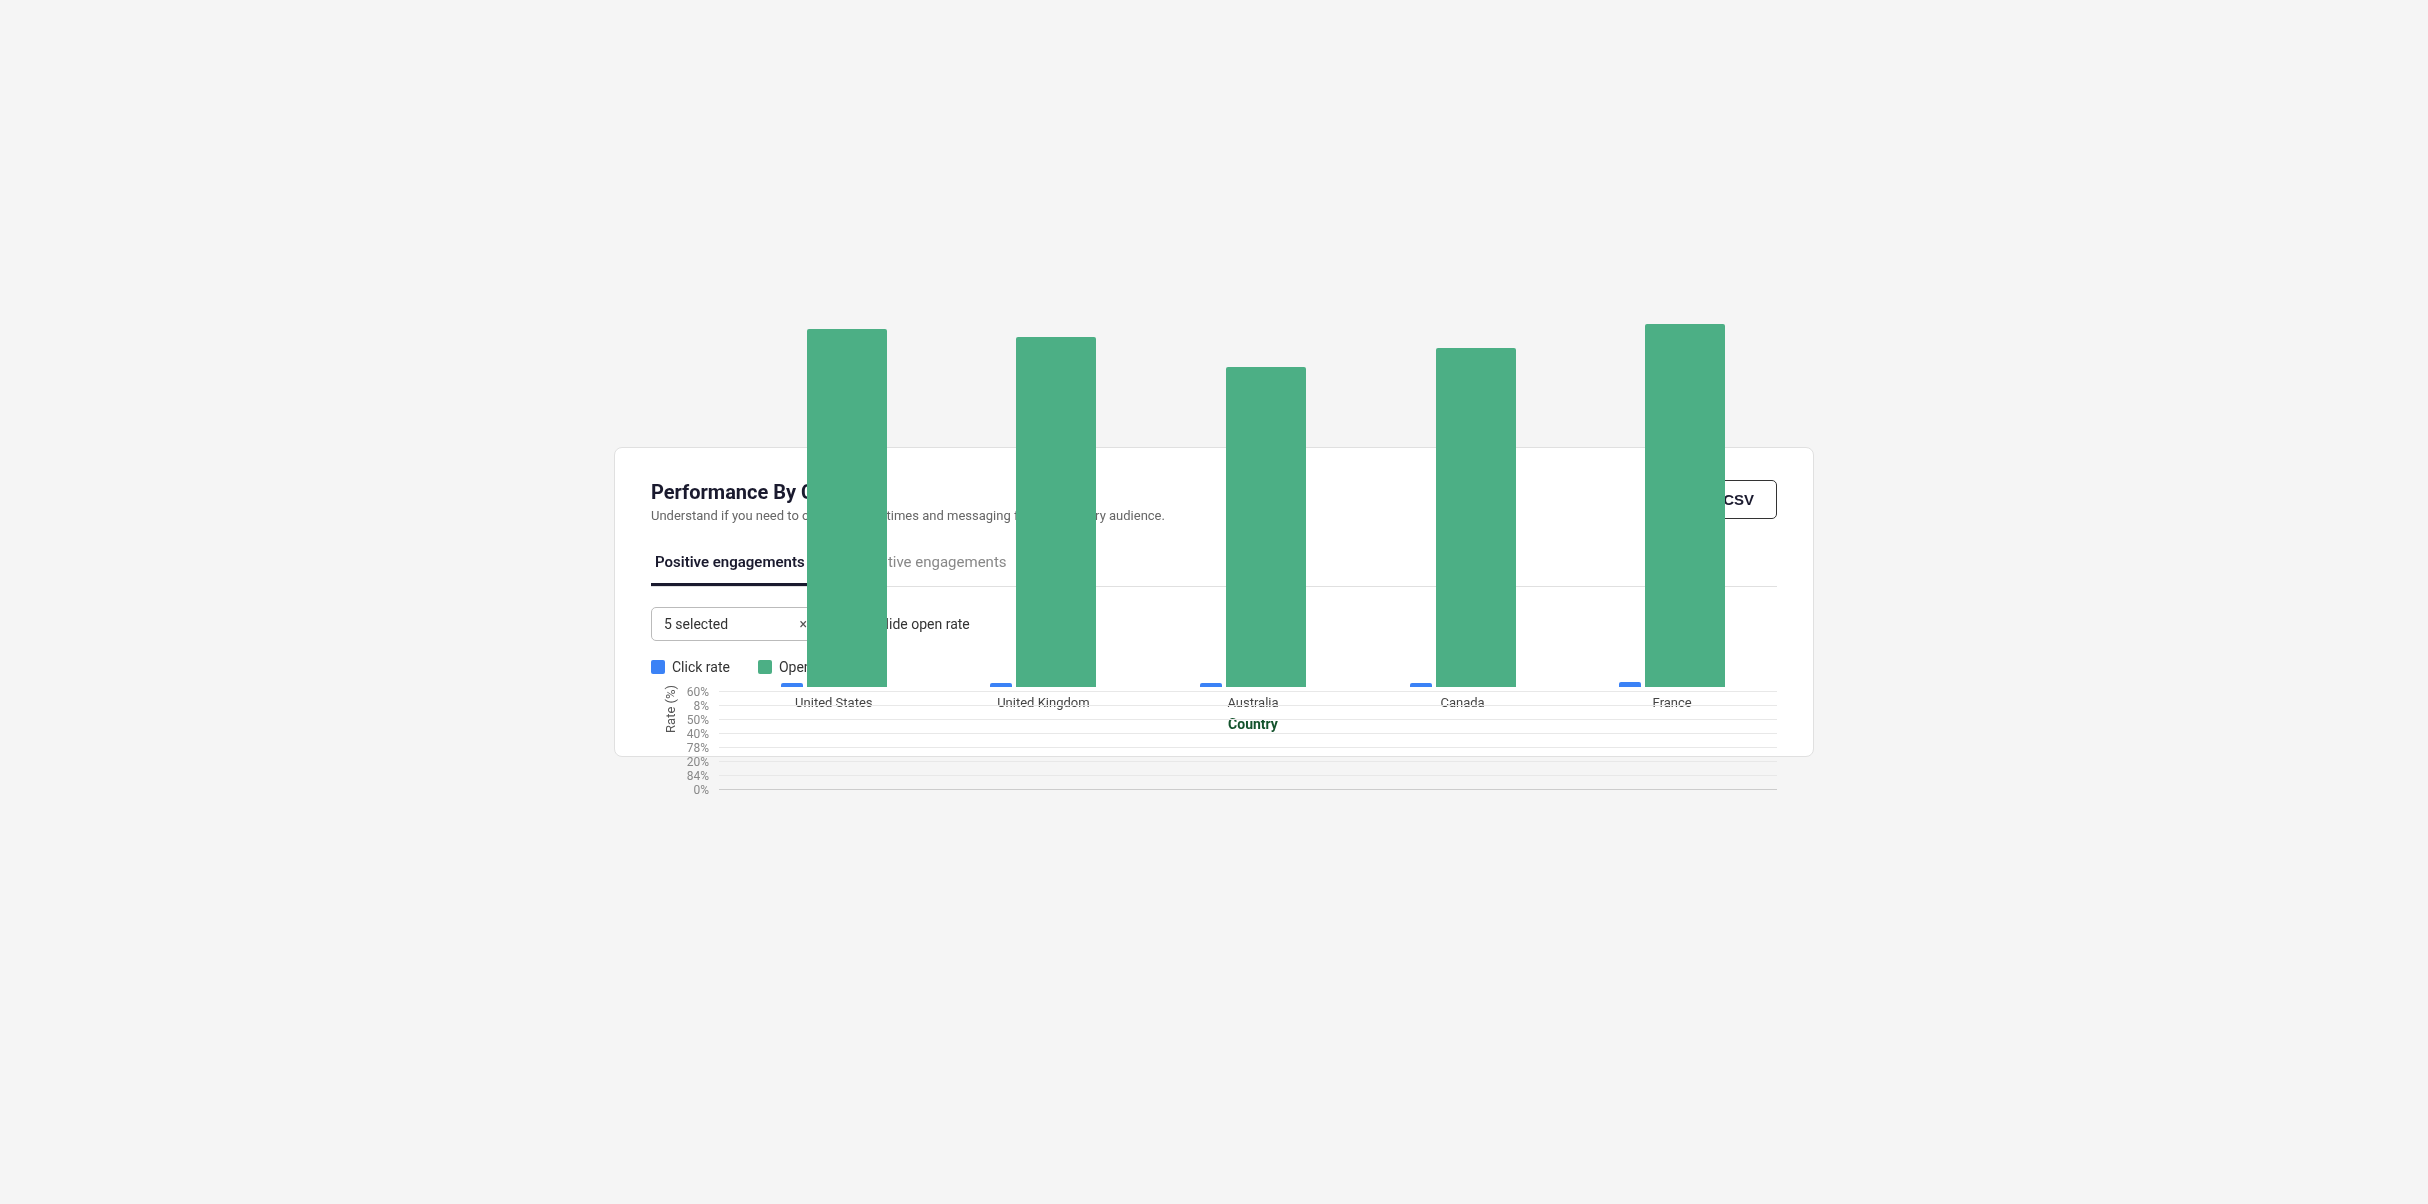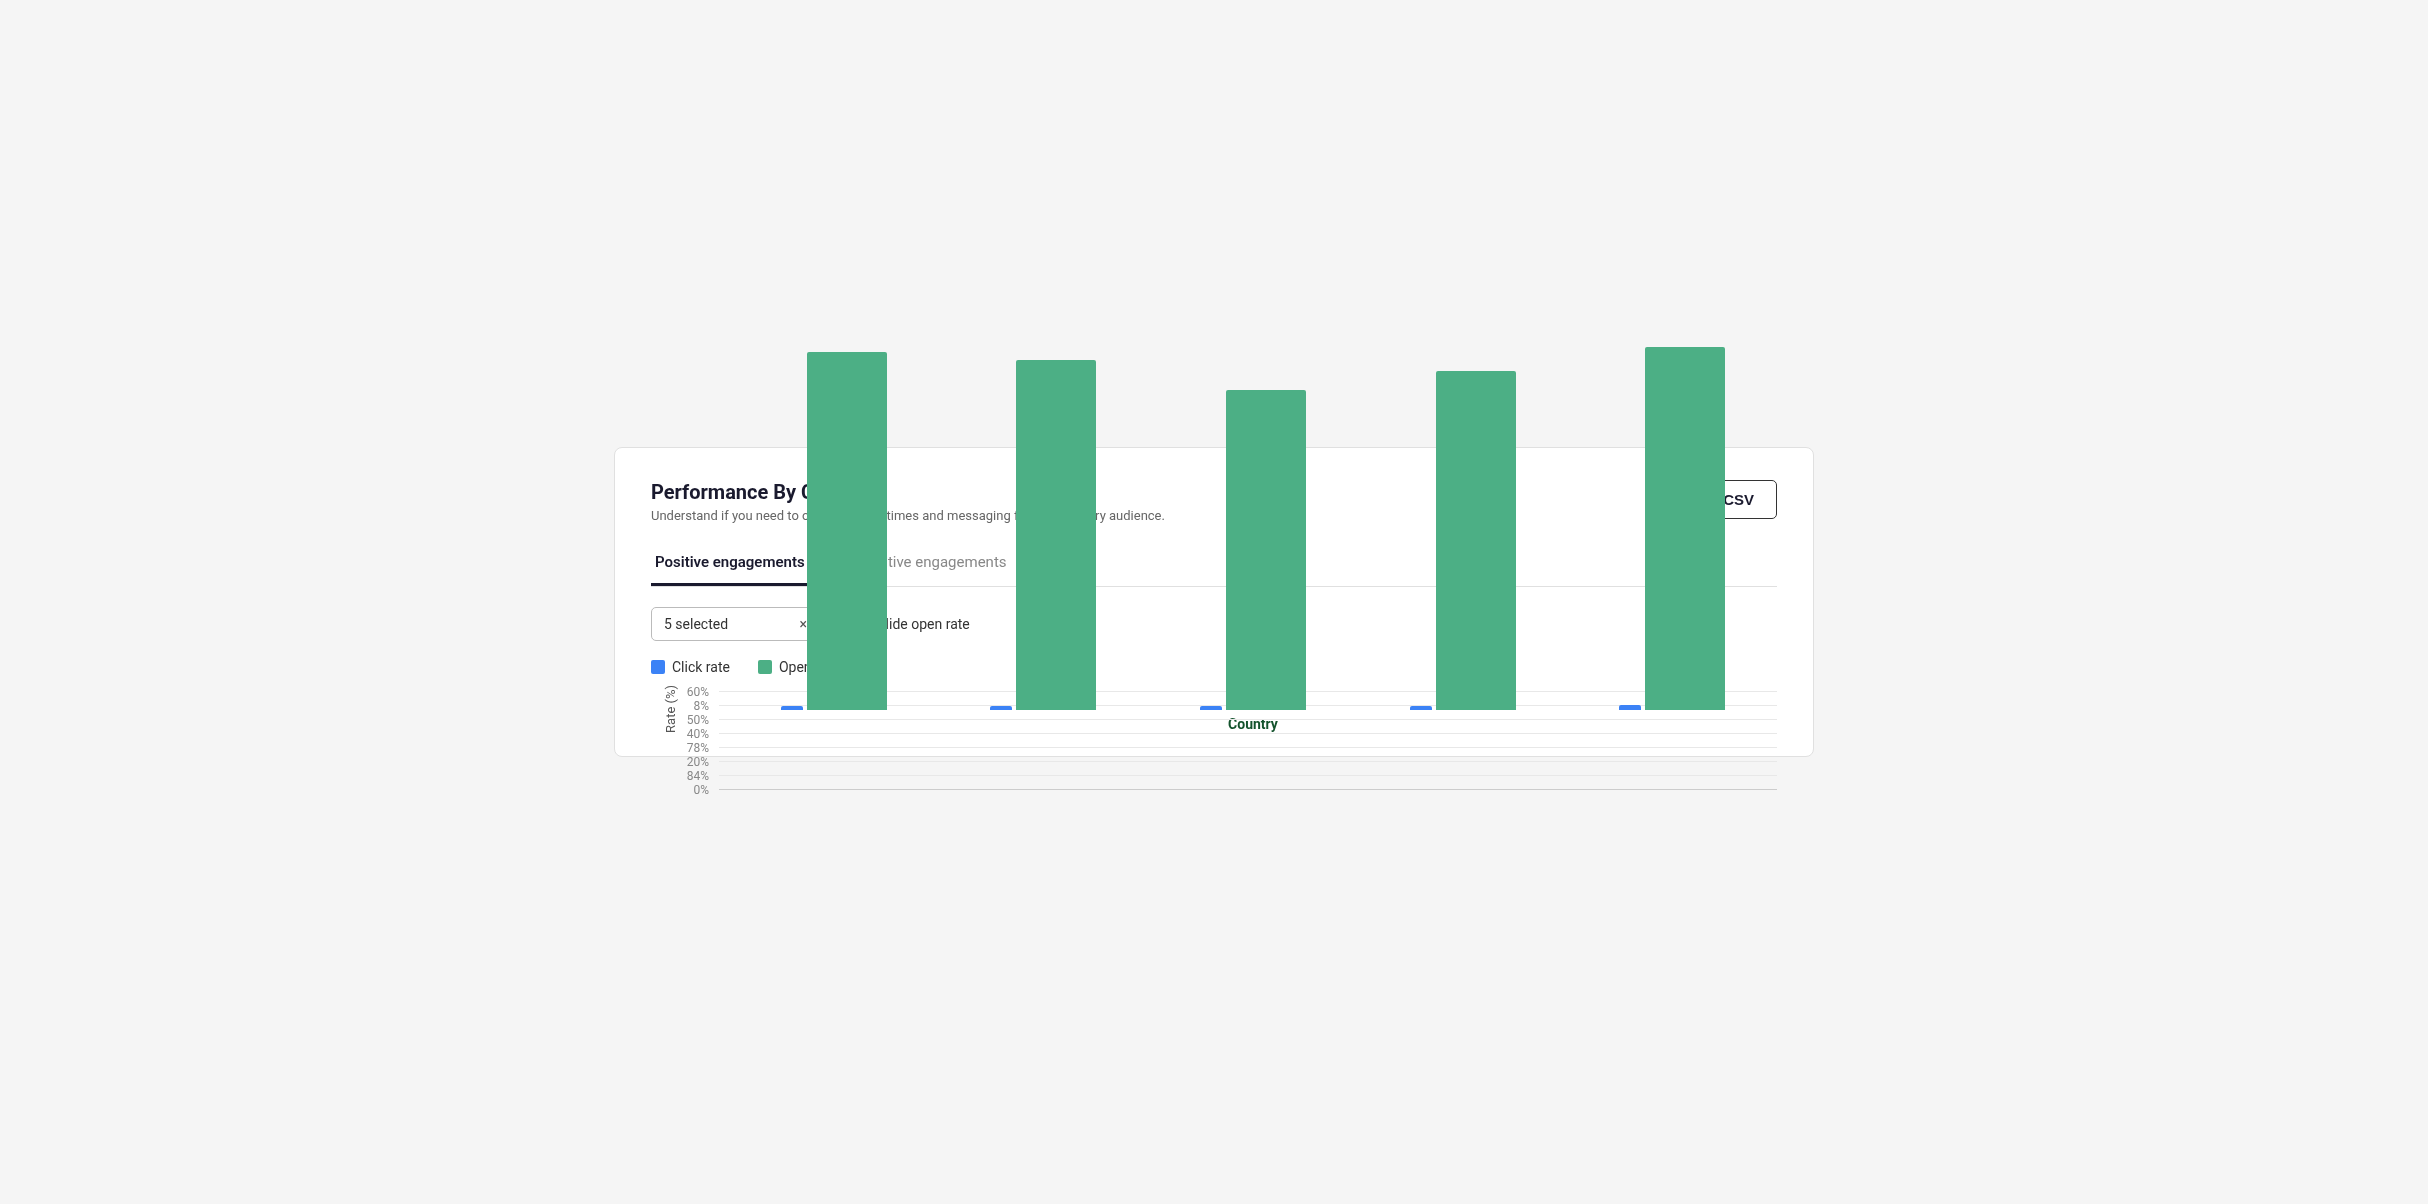--- a/index.html
+++ b/index.html
@@ -335,16 +335,24 @@
             <div class="bar-group">
               <div class="bar" style="width: 22px; height: 3.8px; background: rgb(59, 130, 246); min-height: 4px;"></div>
               <div class="bar" style="width: 80px; height: 339.286px; background: rgb(76, 175, 133);"></div>
             </div>
             <div class="bar-group">
               <div class="bar" style="width: 22px; height: 5.42857px; background: rgb(59, 130, 246); min-height: 4px;"></div>
               <div class="bar" style="width: 80px; height: 363.714px; background: rgb(76, 175, 133);"></div>
             </div>
           </div>
       </div>
+      <div class="x-axis-labels" id="x-axis-labels">
+
+      <span class="x-label">United States</span>
+          <span class="x-label">United Kingdom</span>
+          <span class="x-label">Australia</span>
+          <span class="x-label">Canada</span>
+          <span class="x-label">France</span>
+        </div>
       <div class="x-axis-title">Country</div>
     </div>
   </div>
 </div>
 
 </body></html>

